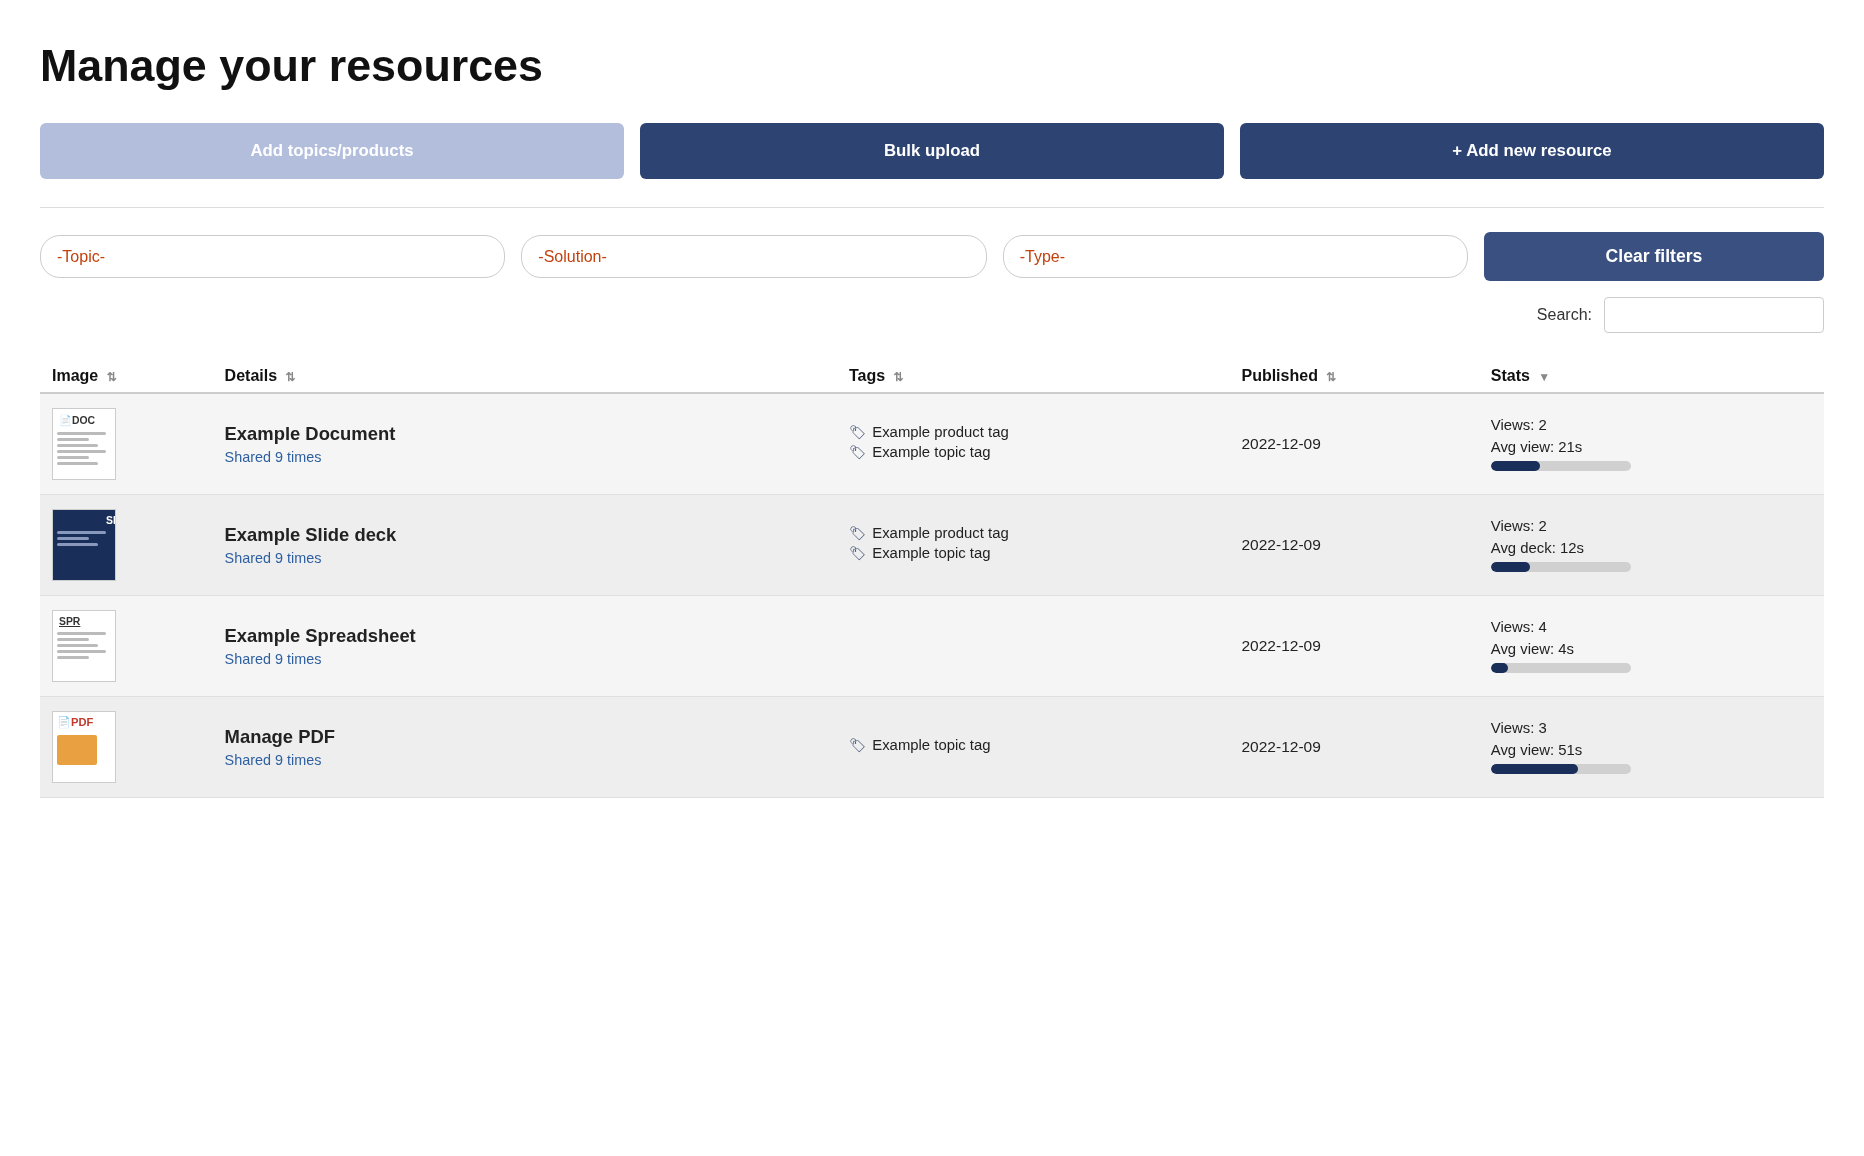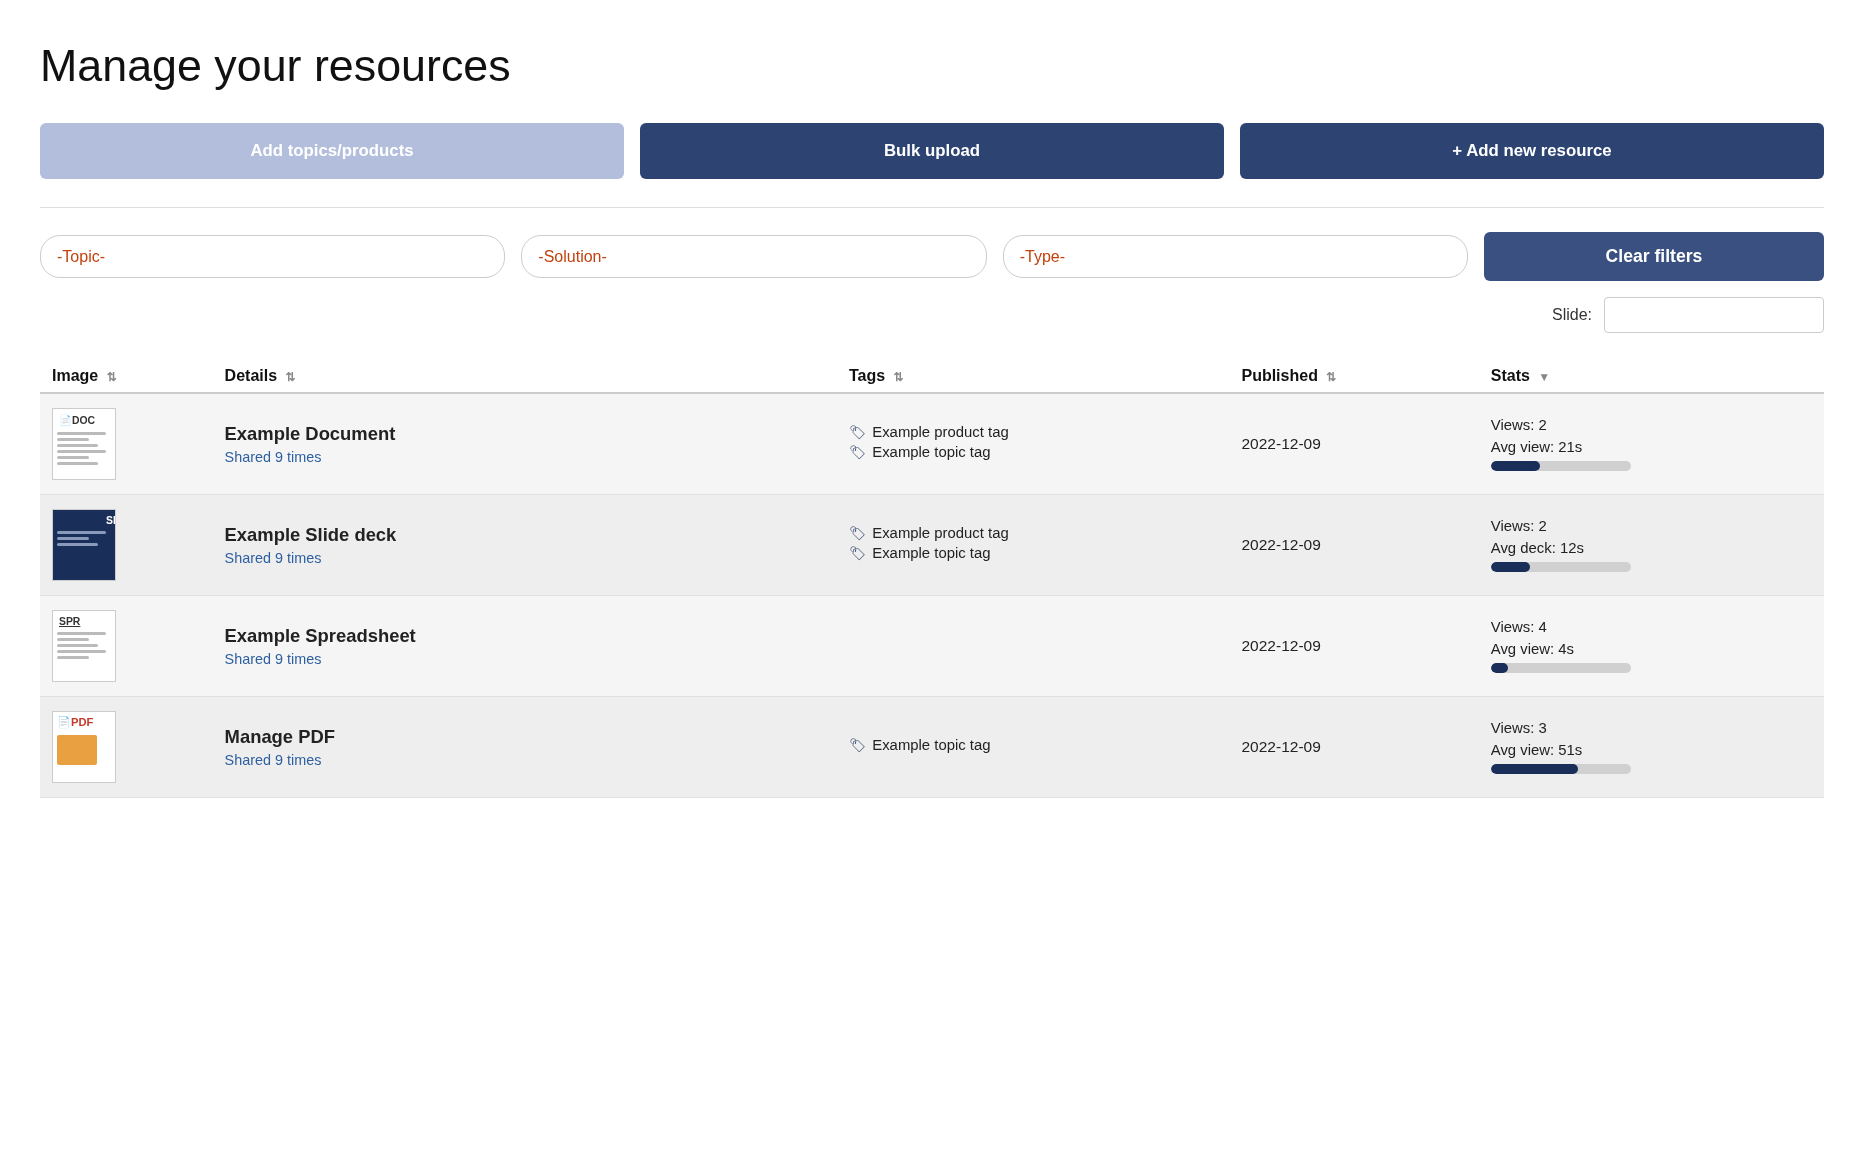--- a/index.html
+++ b/index.html
@@ -4,21 +4,21 @@
   <style>
     * { box-sizing: border-box; margin: 0; padding: 0; }
     body {
       font-family: -apple-system, BlinkMacSystemFont, 'Segoe UI', Arial, sans-serif;
       background: #fff;
       color: #222;
       padding: 40px 40px 40px 40px;
     }
     h1 {
       font-size: 2.8rem;
-      font-weight: 400;
+      font-weight: 700;
       color: #111;
       margin-bottom: 32px;
     }
     .action-buttons {
       display: flex;
       gap: 16px;
       margin-bottom: 28px;
     }
     .btn {
       padding: 18px 36px;
@@ -249,21 +249,21 @@
   <select class="filter-select">
     <option>-Solution-</option>
   </select>
   <select class="filter-select">
     <option>-Type-</option>
   </select>
   <button class="btn-clear">Clear filters</button>
 </div>
 
 <div class="search-row">
-  <span class="search-label">Slide:</span>
+  <span class="search-label">Search:</span>
   <input class="search-input" type="text" style="">
 </div>
 
 <table class="resources-table">
   <thead>
     <tr>
       <th class="col-image">
         <span>Image</span>
         <span class="sort-icon">⇅</span>
       </th>

